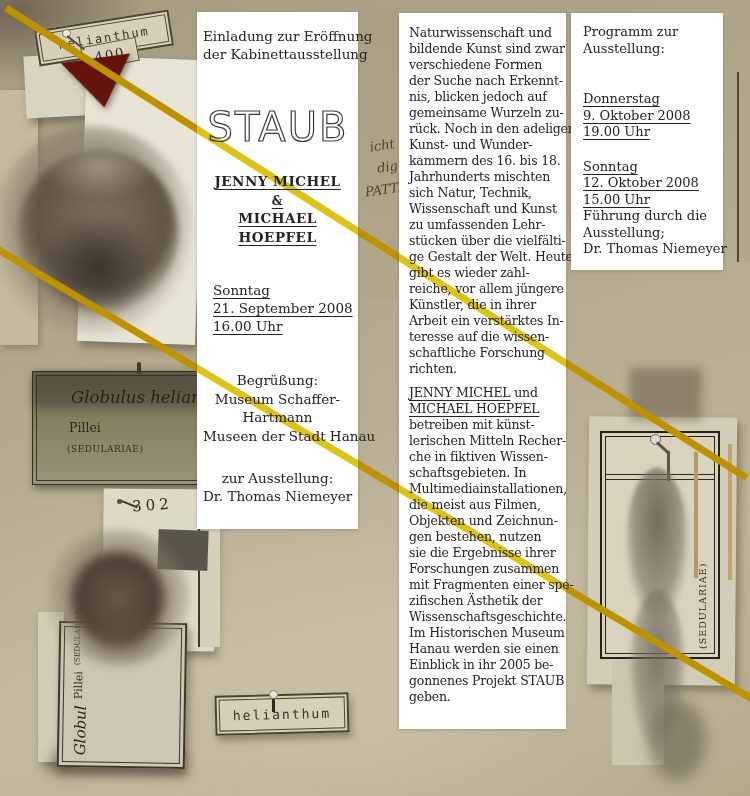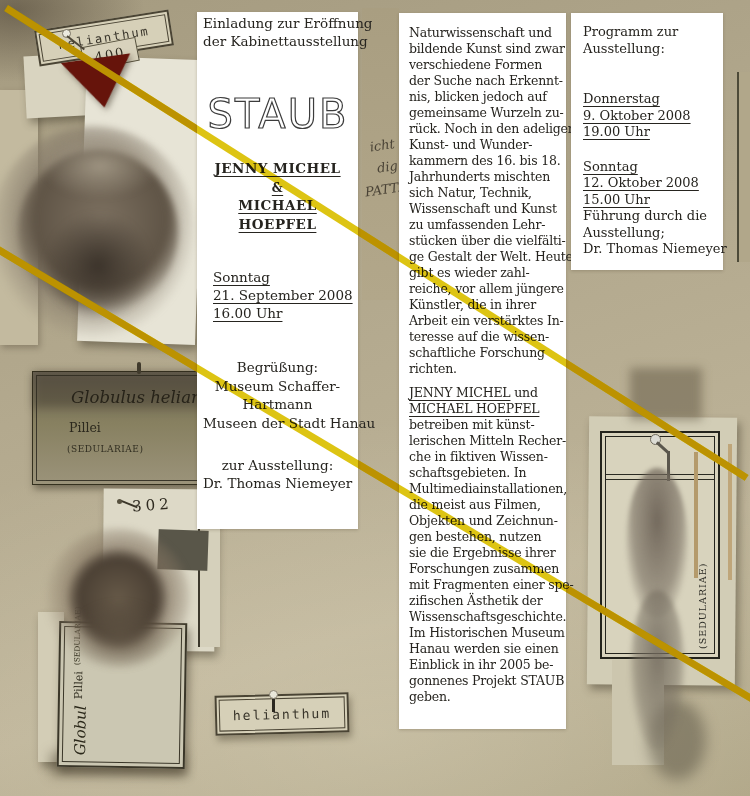--- a/index.html
+++ b/index.html
@@ -115,21 +115,21 @@
   <div class="abs" style="left:737px;top:72px;width:13px;height:190px;background:#b1a78a;border-left:2.5px solid #4d4a38;z-index:3;"></div>
 
   <div class="abs" style="left:362px;top:8px;width:37px;height:292px;background:linear-gradient(180deg,#a99e81,#b2a78a);z-index:3;"></div>
   <div class="abs pre" style="left:352px;top:136px;width:46px;transform:rotate(-8deg);z-index:4;font-style:italic;font-size:13px;line-height:1.7;color:#4a4336;text-align:right;">icht
 dig
 PATT.</div>
 
   <div class="abs yline" style="left:8px;top:5px;width:877px;transform:rotate(32.4deg);"></div>
   <div class="abs yline" style="left:-6px;top:243px;width:885px;transform:rotate(30.8deg);"></div>
 
-  <div class="abs col center" style="left:197px;top:12px;width:161px;height:517px;box-sizing:border-box;padding:3px 6px;">
+  <div class="abs col center" style="left:197px;top:12px;width:161px;height:517px;box-sizing:border-box;padding:16px 6px;">
     <div class="pre" style="font-size:13.5px;line-height:1.32;">Einladung zur Eröffnung
 der Kabinettausstellung</div>
     <svg width="148" height="56" style="margin-top:34px;overflow:visible;">
       <text x="74" y="43" text-anchor="middle" font-family="DejaVu Sans, sans-serif" font-size="40" letter-spacing="2" fill="#ffffff" stroke="#3c3c3c" stroke-width="1.2">STAUB</text>
     </svg>
     <div style="margin-top:14px;font-size:13.5px;font-weight:bold;letter-spacing:.5px;line-height:1.4;">
       <div><span class="ul">JENNY MICHEL</span></div>
       <div><span class="ul" style="font-size:12px;">&amp;</span></div>
       <div><span class="ul">MICHAEL HOEPFEL</span></div>
     </div>

